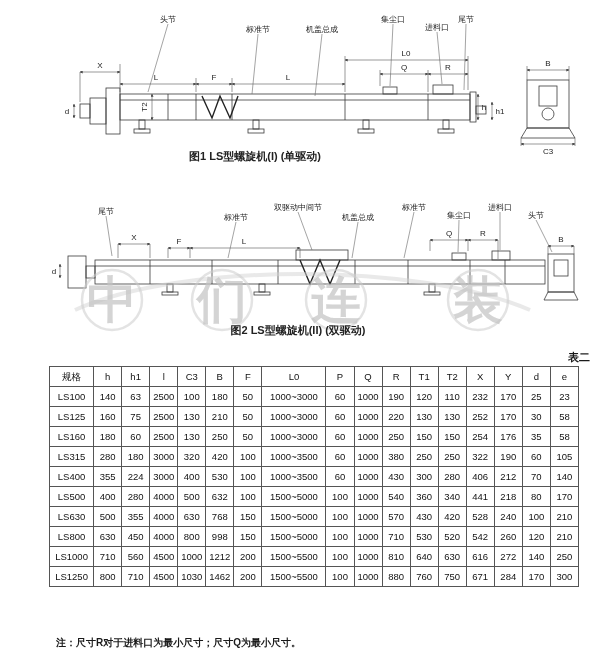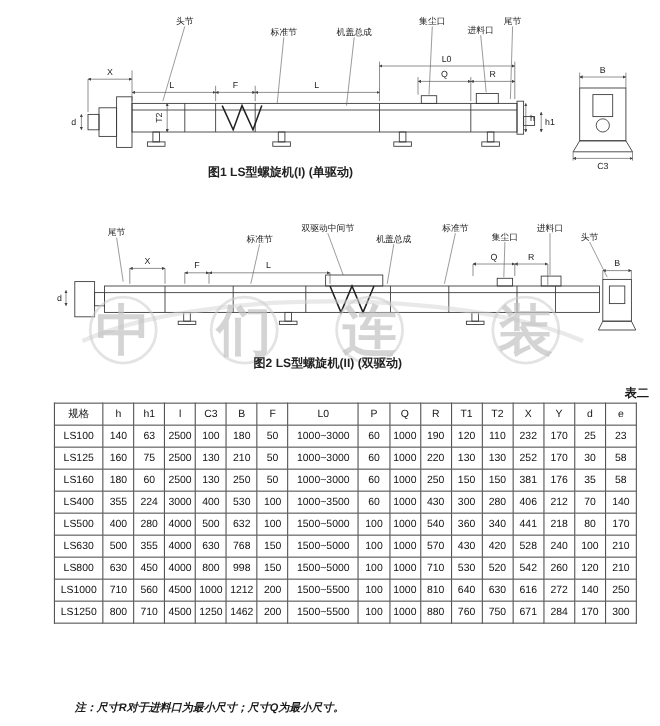--- a/index.html
+++ b/index.html
@@ -23,22 +23,22 @@
     position:absolute;top:366px;left:49px;width:530px;
     border-collapse:collapse;table-layout:fixed;
     font-size:9.5px;
   }
   #spec-table th,#spec-table td{
     border:1px solid #555;text-align:center;vertical-align:middle;
     padding:3px 0;line-height:13px;font-weight:normal;color:#111;
     overflow:hidden;white-space:nowrap;
   }
   #note{
-    position:absolute;top:636px;left:68px;
-    font-size:10px;font-weight:bold;font-style:italic;
+    position:absolute;top:636px;left:56px;
+    font-size:10px;font-weight:bold;
   }
 </style>
 </head>
 <body>
 
 <svg id="fig1" width="600" height="160" viewBox="0 0 600 160">
   <defs>
     <marker id="ar1" viewBox="0 0 10 10" refX="9" refY="5" markerWidth="5" markerHeight="5" orient="auto-start-reverse">
       <path d="M0,0 L10,5 L0,10 z" fill="#444"></path>
     </marker>
@@ -334,24 +334,43 @@
         <td>2500</td>
         <td>130</td>
         <td>250</td>
         <td>50</td>
         <td>1000~3000</td>
         <td>60</td>
         <td>1000</td>
         <td>250</td>
         <td>150</td>
         <td>150</td>
-        <td>381</td>
+        <td>254</td>
         <td>176</td>
         <td>35</td>
         <td>58</td>
+      </tr>
+      <tr>
+        <td>LS315</td>
+        <td>280</td>
+        <td>180</td>
+        <td>3000</td>
+        <td>320</td>
+        <td>420</td>
+        <td>100</td>
+        <td>1000~3500</td>
+        <td>60</td>
+        <td>1000</td>
+        <td>380</td>
+        <td>250</td>
+        <td>250</td>
+        <td>322</td>
+        <td>190</td>
+        <td>60</td>
+        <td>105</td>
       </tr>
       <tr>
         <td>LS400</td>
         <td>355</td>
         <td>224</td>
         <td>3000</td>
         <td>400</td>
         <td>530</td>
         <td>100</td>
         <td>1000~3500</td>
@@ -439,21 +458,21 @@
         <td>616</td>
         <td>272</td>
         <td>140</td>
         <td>250</td>
       </tr>
       <tr>
         <td>LS1250</td>
         <td>800</td>
         <td>710</td>
         <td>4500</td>
-        <td>1250</td>
+        <td>1030</td>
         <td>1462</td>
         <td>200</td>
         <td>1500~5500</td>
         <td>100</td>
         <td>1000</td>
         <td>880</td>
         <td>760</td>
         <td>750</td>
         <td>671</td>
         <td>284</td>

